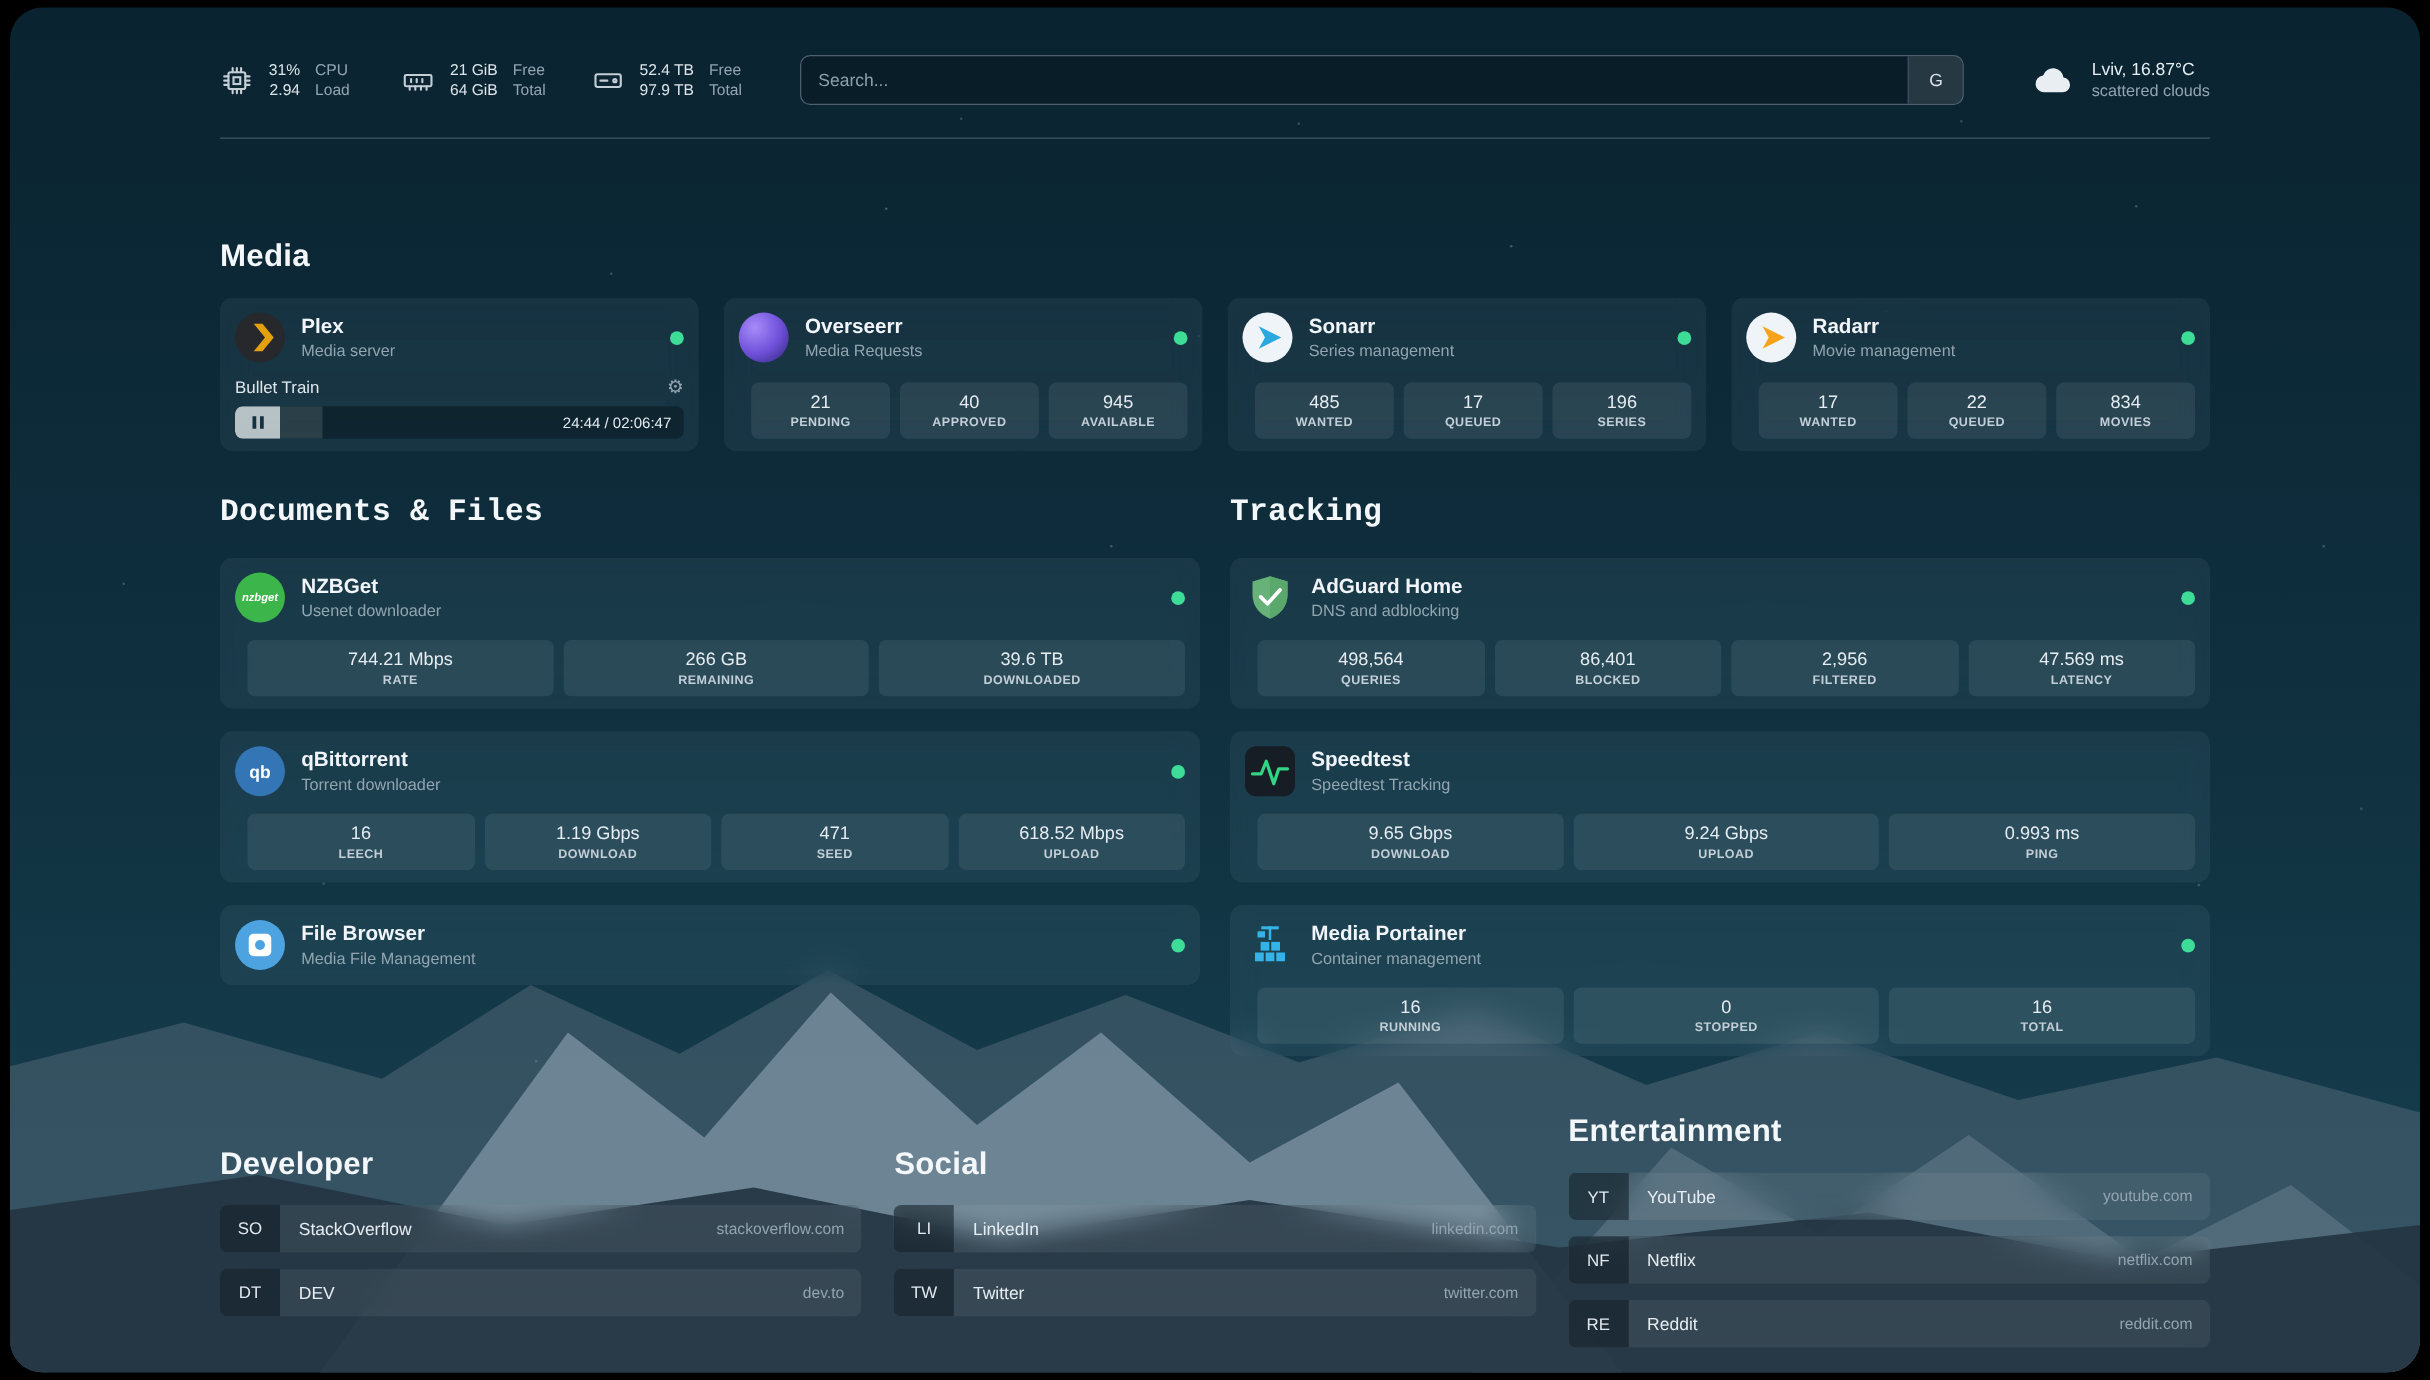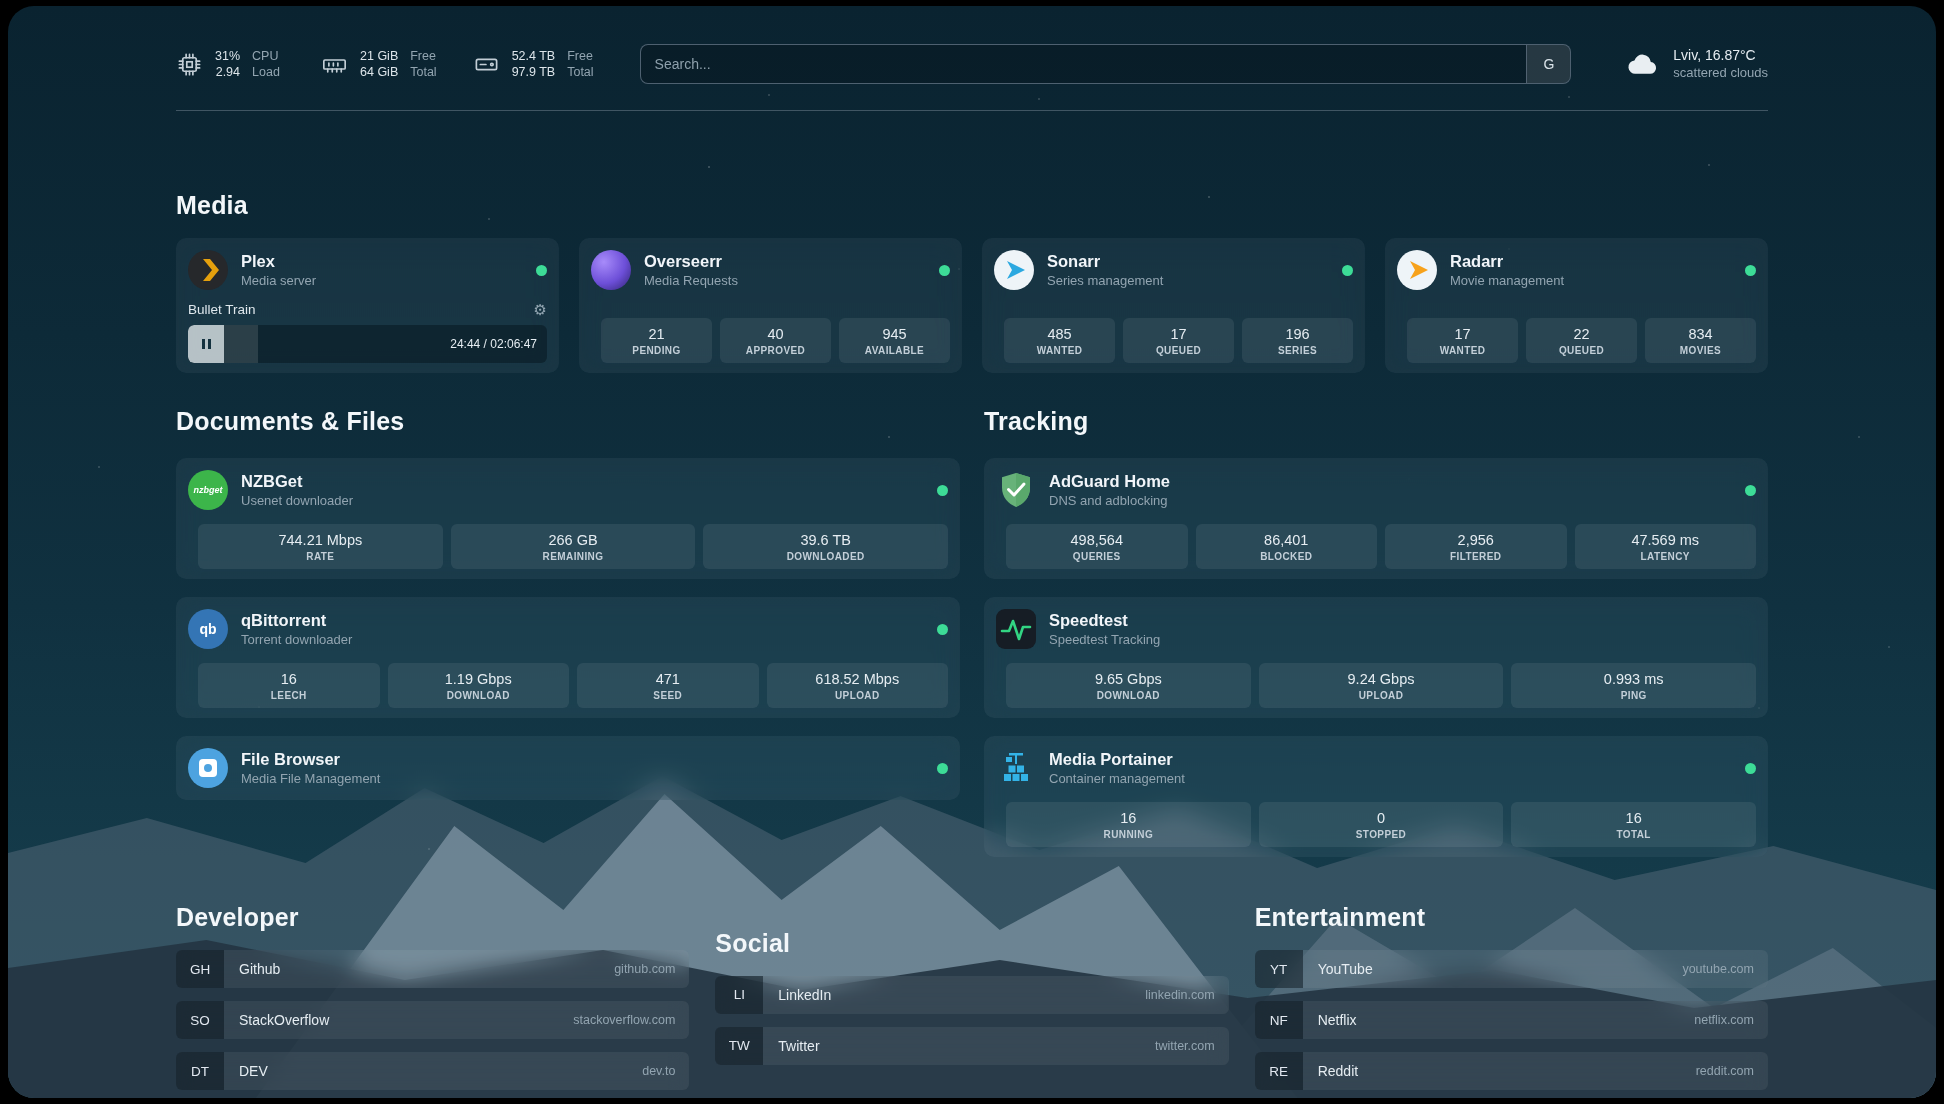--- a/index.html
+++ b/index.html
@@ -62,21 +62,21 @@
   .weather{display:flex;align-items:flex-start;gap:12px;margin-left:8px;}
   .weather svg{width:36px;height:36px;}
   .weather-title{font-size:14px;color:#e6edf2;line-height:1.35;}
   .weather-sub{font-size:13px;color:#93a5b1;}
   
   .section-title{margin:0 0 18px;font-size:25px;font-weight:600;color:#f3f7fa;letter-spacing:.2px;}
   .media-section{margin-top:80px;}
   .media-grid{display:grid;grid-template-columns:repeat(4,1fr);gap:20px;}
   .two-col{display:grid;grid-template-columns:1fr 1fr;gap:24px;margin-top:34px;}
   .col{display:flex;flex-direction:column;gap:18px;}
-  .col .section-title{margin-bottom:4px;}
+  .col .section-title{margin-bottom:4px;font-family:Liberation Mono, monospace;}
   
   .card{
     background:rgba(255,255,255,.055);border-radius:10px;padding:10px 12px;
     backdrop-filter:blur(12px) saturate(1.1);display:flex;flex-direction:column;cursor:pointer;
   }
   .card-header{display:flex;align-items:center;gap:13px;min-height:44px;}
   .svc-text{display:flex;flex-direction:column;gap:2px;}
   .svc-name{font-size:16.5px;font-weight:600;color:#f1f5f9;line-height:1.1;}
   .svc-desc{font-size:13px;color:#93a5b1;}
   .status-dot{width:11px;height:11px;border-radius:50%;background:var(--status-green,#3ddc97);margin-left:auto;flex:none;}
@@ -91,21 +91,21 @@
   .icon-sonarr,.icon-radarr{background:#eef4f8;}
   .icon-nzbget{background:var(--nzbget-green,#3cb54a);color:#fff;font-size:9px;font-weight:700;font-style:italic;}
   .icon-qbittorrent{background:var(--qbittorrent-blue,#3475b5);color:#fff;font-size:14px;font-weight:700;}
   .icon-speedtest{background:#161d25;border-radius:9px;}
   .icon-filebrowser{background:var(--filebrowser-blue,#4da3e0);}
   .icon-adguard,.icon-portainer{background:transparent;border-radius:8px;}
   
   .now-playing-row{display:flex;align-items:center;margin-top:10px;gap:34px;}
   .now-playing{font-size:13.5px;color:#dfe7ec;}
   .gear{margin-left:auto;color:#93a5b1;font-size:15px;line-height:1;cursor:pointer;}
-  .player{position:relative;margin-top:8px;height:38px;border-radius:6px;background:rgba(5,18,25,.45);display:flex;align-items:center;overflow:hidden;}
+  .player{position:relative;margin-top:8px;height:26px;border-radius:6px;background:rgba(5,18,25,.45);display:flex;align-items:center;overflow:hidden;}
   .player-fill{position:absolute;left:0;top:0;bottom:0;background:rgba(255,255,255,.12);}
   .pause-btn{position:relative;z-index:1;width:36px;height:100%;background:rgba(230,237,242,.75);border:none;border-radius:6px 0 0 6px;display:flex;align-items:center;justify-content:center;gap:3px;cursor:pointer;}
   .pause-btn i{display:block;width:3px;height:10px;background:#14323f;}
   .player-time{position:relative;z-index:1;margin-left:auto;padding-right:10px;font-size:12px;color:#e6edf2;}
   
   .bookmarks{display:grid;grid-template-columns:repeat(3,1fr);gap:26px;margin-top:46px;}
   .bm-col{display:flex;flex-direction:column;justify-content:center;}
   .bm-list{display:flex;flex-direction:column;gap:13px;}
   .bm-row{display:flex;align-items:center;height:38px;border-radius:6px;overflow:hidden;background:rgba(255,255,255,.065);backdrop-filter:blur(10px);cursor:pointer;}
   .bm-abbr{width:48px;align-self:stretch;background:rgba(5,18,25,.5);display:flex;align-items:center;justify-content:center;font-size:13.5px;color:#e2e8f0;flex:none;}
@@ -510,25 +510,20 @@
       </div>
 
     </div>
 
     <div class="bookmarks">
 
       <div class="bm-col">
         <h2 class="section-title">Developer</h2>
         <div class="bm-list">
           <div class="bm-row">
-            <span class="bm-abbr">GH</span>
-            <span class="bm-name">Github</span>
-            <span class="bm-domain">github.com</span>
-          </div>
-          <div class="bm-row">
             <span class="bm-abbr">SO</span>
             <span class="bm-name">StackOverflow</span>
             <span class="bm-domain">stackoverflow.com</span>
           </div>
           <div class="bm-row">
             <span class="bm-abbr">DT</span>
             <span class="bm-name">DEV</span>
             <span class="bm-domain">dev.to</span>
           </div>
         </div>

